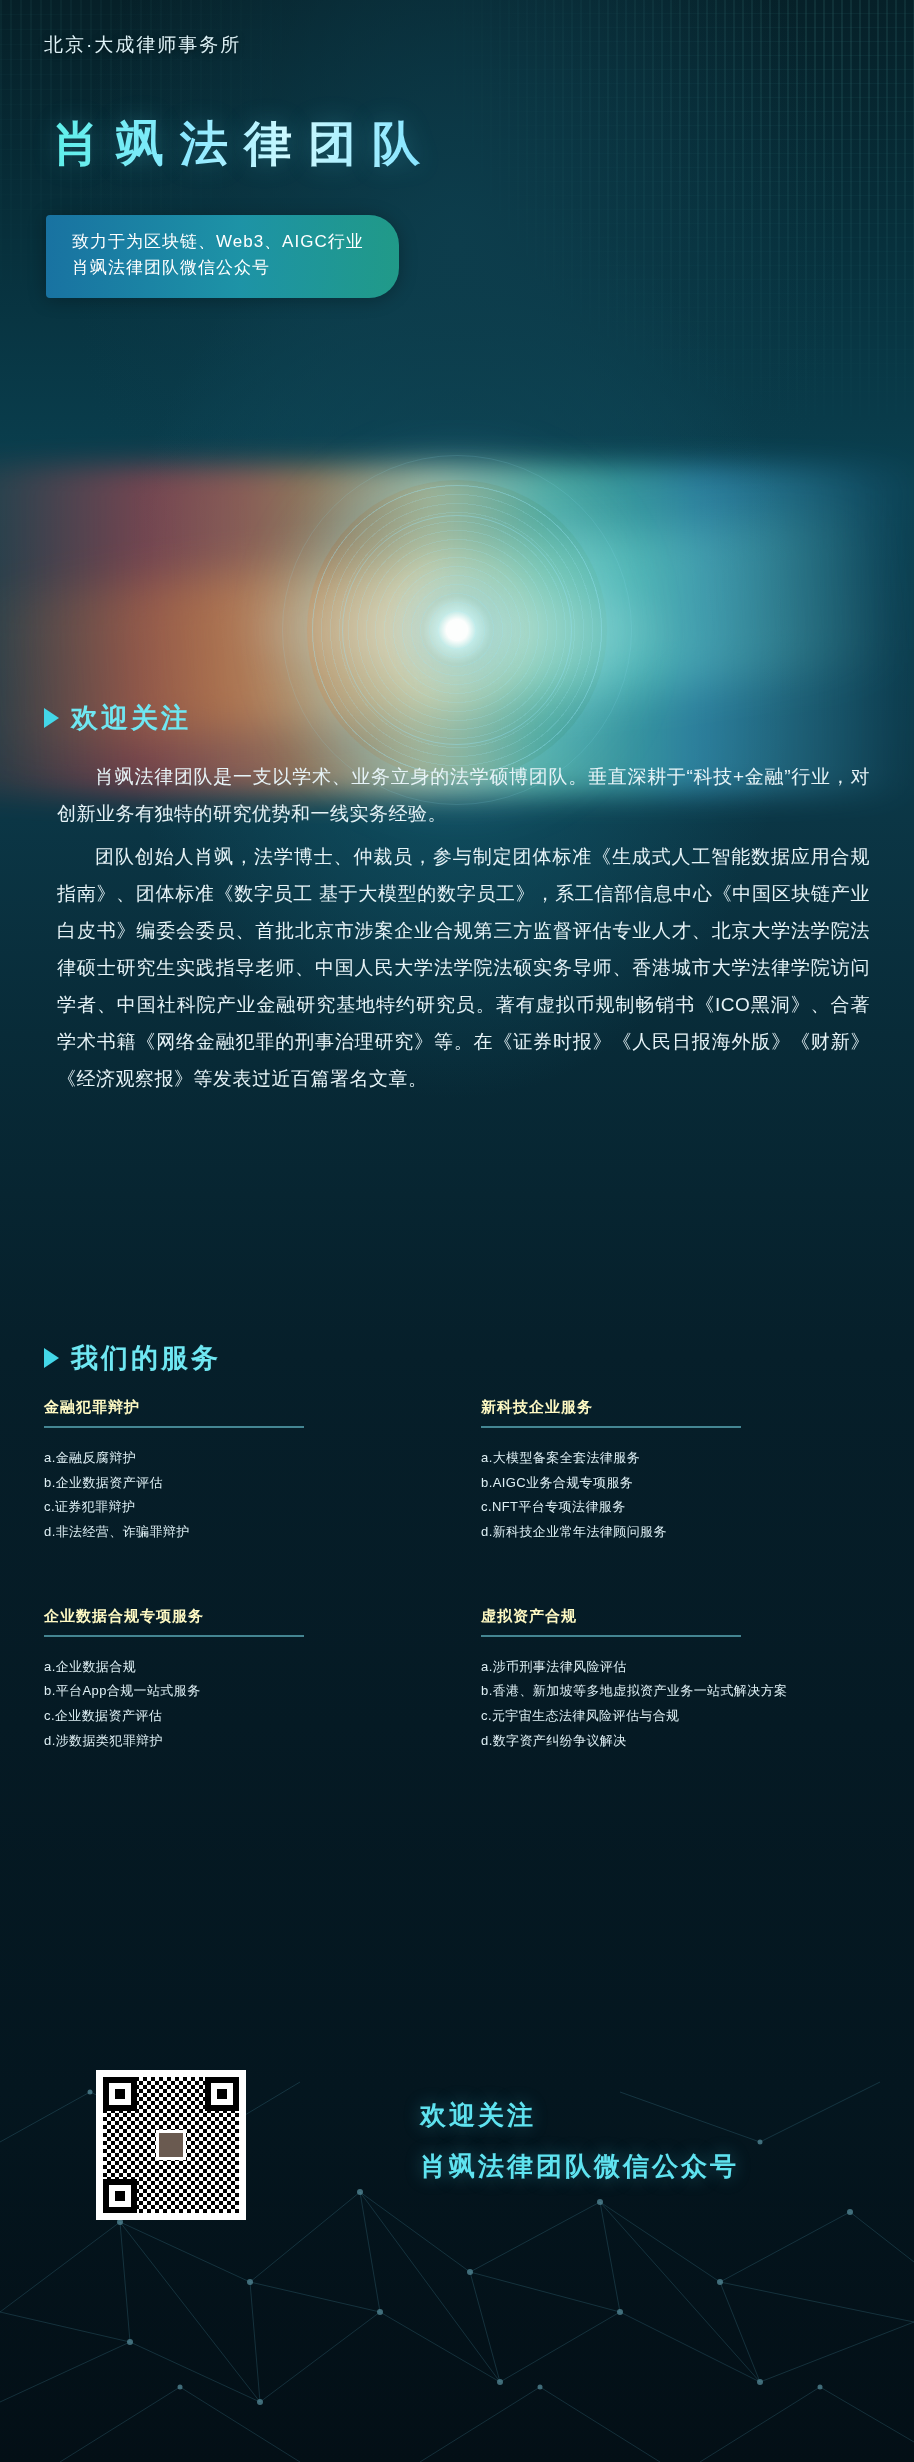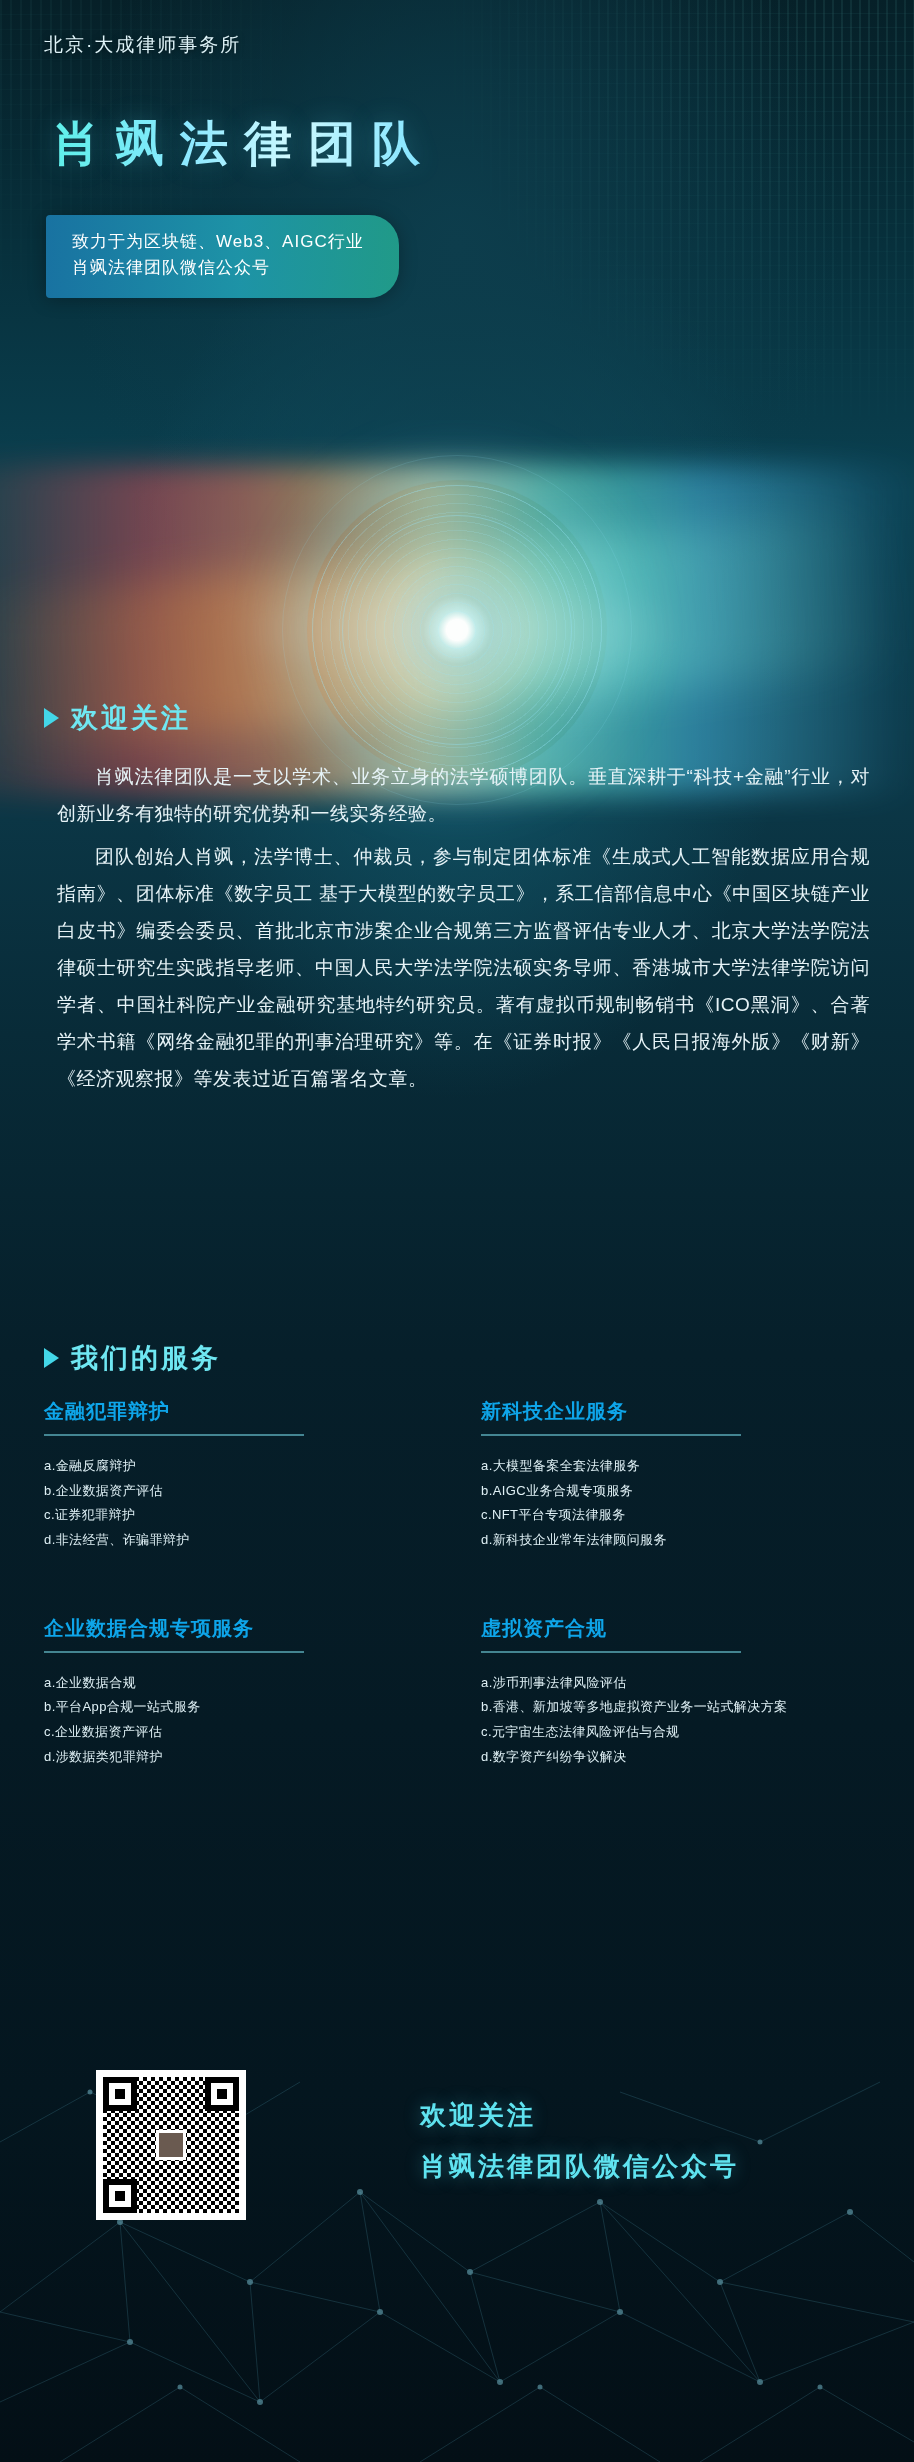--- a/index.html
+++ b/index.html
@@ -142,21 +142,21 @@
     text-align: justify;
   }
   .about-body p { margin: 0 0 6px 13px; text-indent: 2em; }
 
   
   .svc-grid {
     display: grid; grid-template-columns: 1fr 1fr; gap: 62px 48px;
   }
   .svc-col { }
   .svc-title {
-    color: #0ea5e9; font-size: 20px; font-weight: 700; letter-spacing: 1px;
+    color: #fef9c3; font-size: 15px; font-weight: 700; letter-spacing: 1px;
     padding-bottom: 9px; margin-bottom: 18px;
     border-bottom: 2px solid rgba(120,220,235,.55);
     display: inline-block; min-width: 260px;
   }
   .svc-item {
     color: #dff0f5; font-size: 13px; line-height: 1.9; letter-spacing: .4px;
   }
 
   
   .qr {

